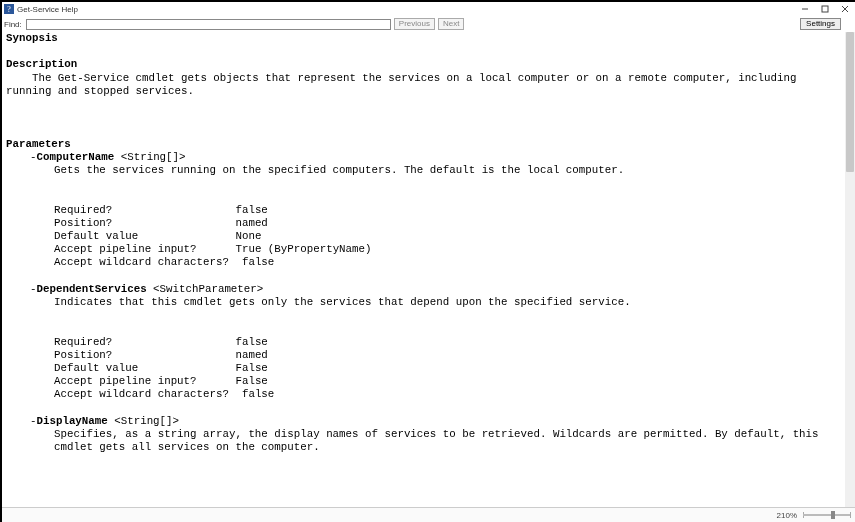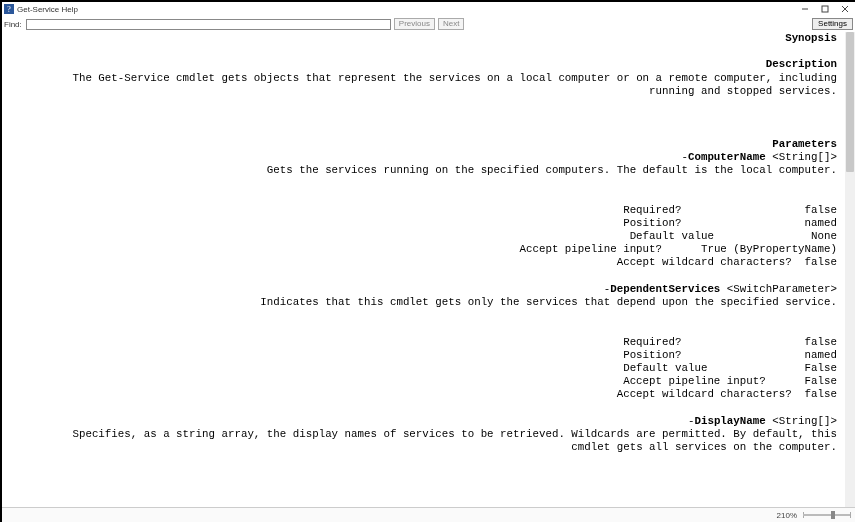--- a/index.html
+++ b/index.html
@@ -84,40 +84,39 @@
   }
   .findbar .spacer { flex:1; }
   .findbar .settings-btn {
     height: 12px;
     font-size: 8px;
     border: 1px solid #888;
     background: #eee;
     padding: 0 5px;
     line-height: 10px;
     box-sizing: border-box;
-    margin-right: 0;
+    margin-right: 12px;
   }
 
   
   .viewport {
     position: absolute;
     top: 30px;
     left: 0;
     right: 10px;
     bottom: 14px;
     overflow: hidden;
     font-family: Consolas, "Courier New", monospace;
     font-size: 10.8px;
     line-height: 13.2px;
     color: #000;
   }
 
   .content {
-    padding: 0 8px 0 4px;
-    text-align: right;
+    padding: 0 20px 0 4px;
   }
 
   .section-head {
     font-weight: bold;
   }
   .indent1 { padding-left: 24px; }
   .body-text { padding-left: 0; }
 
   .param-dash { padding-left: 24px; }
   .param-name { font-weight: bold; }

